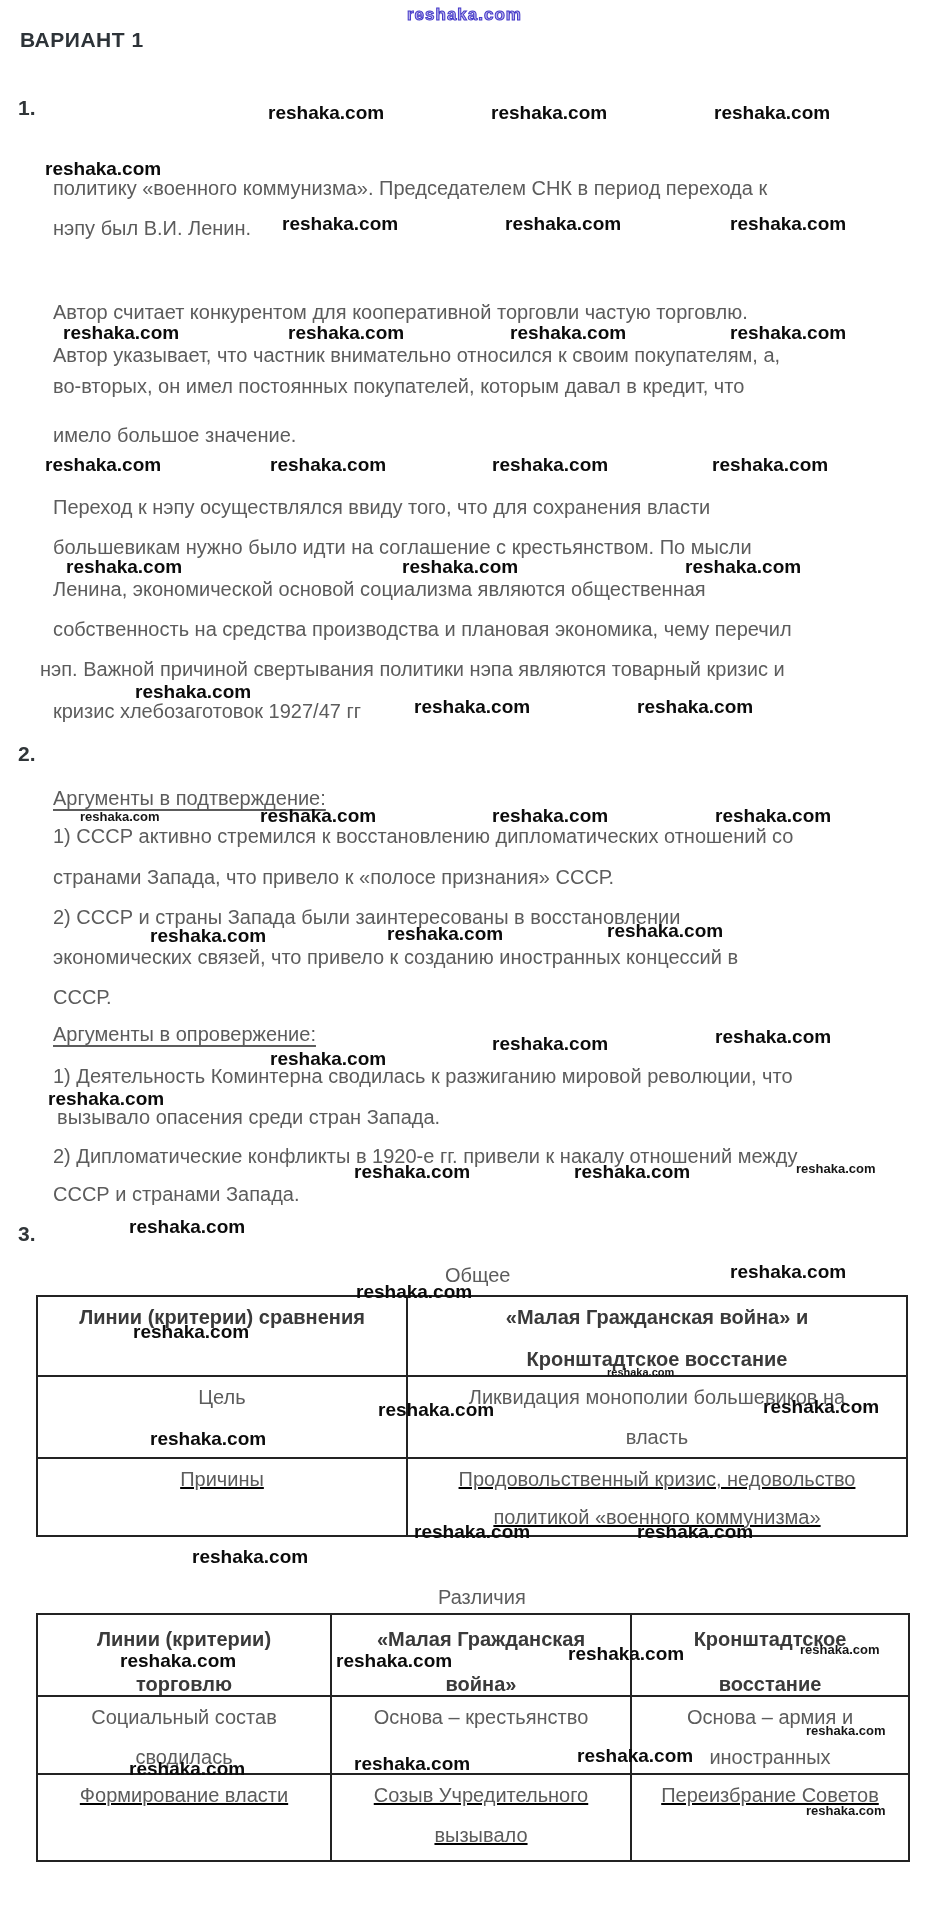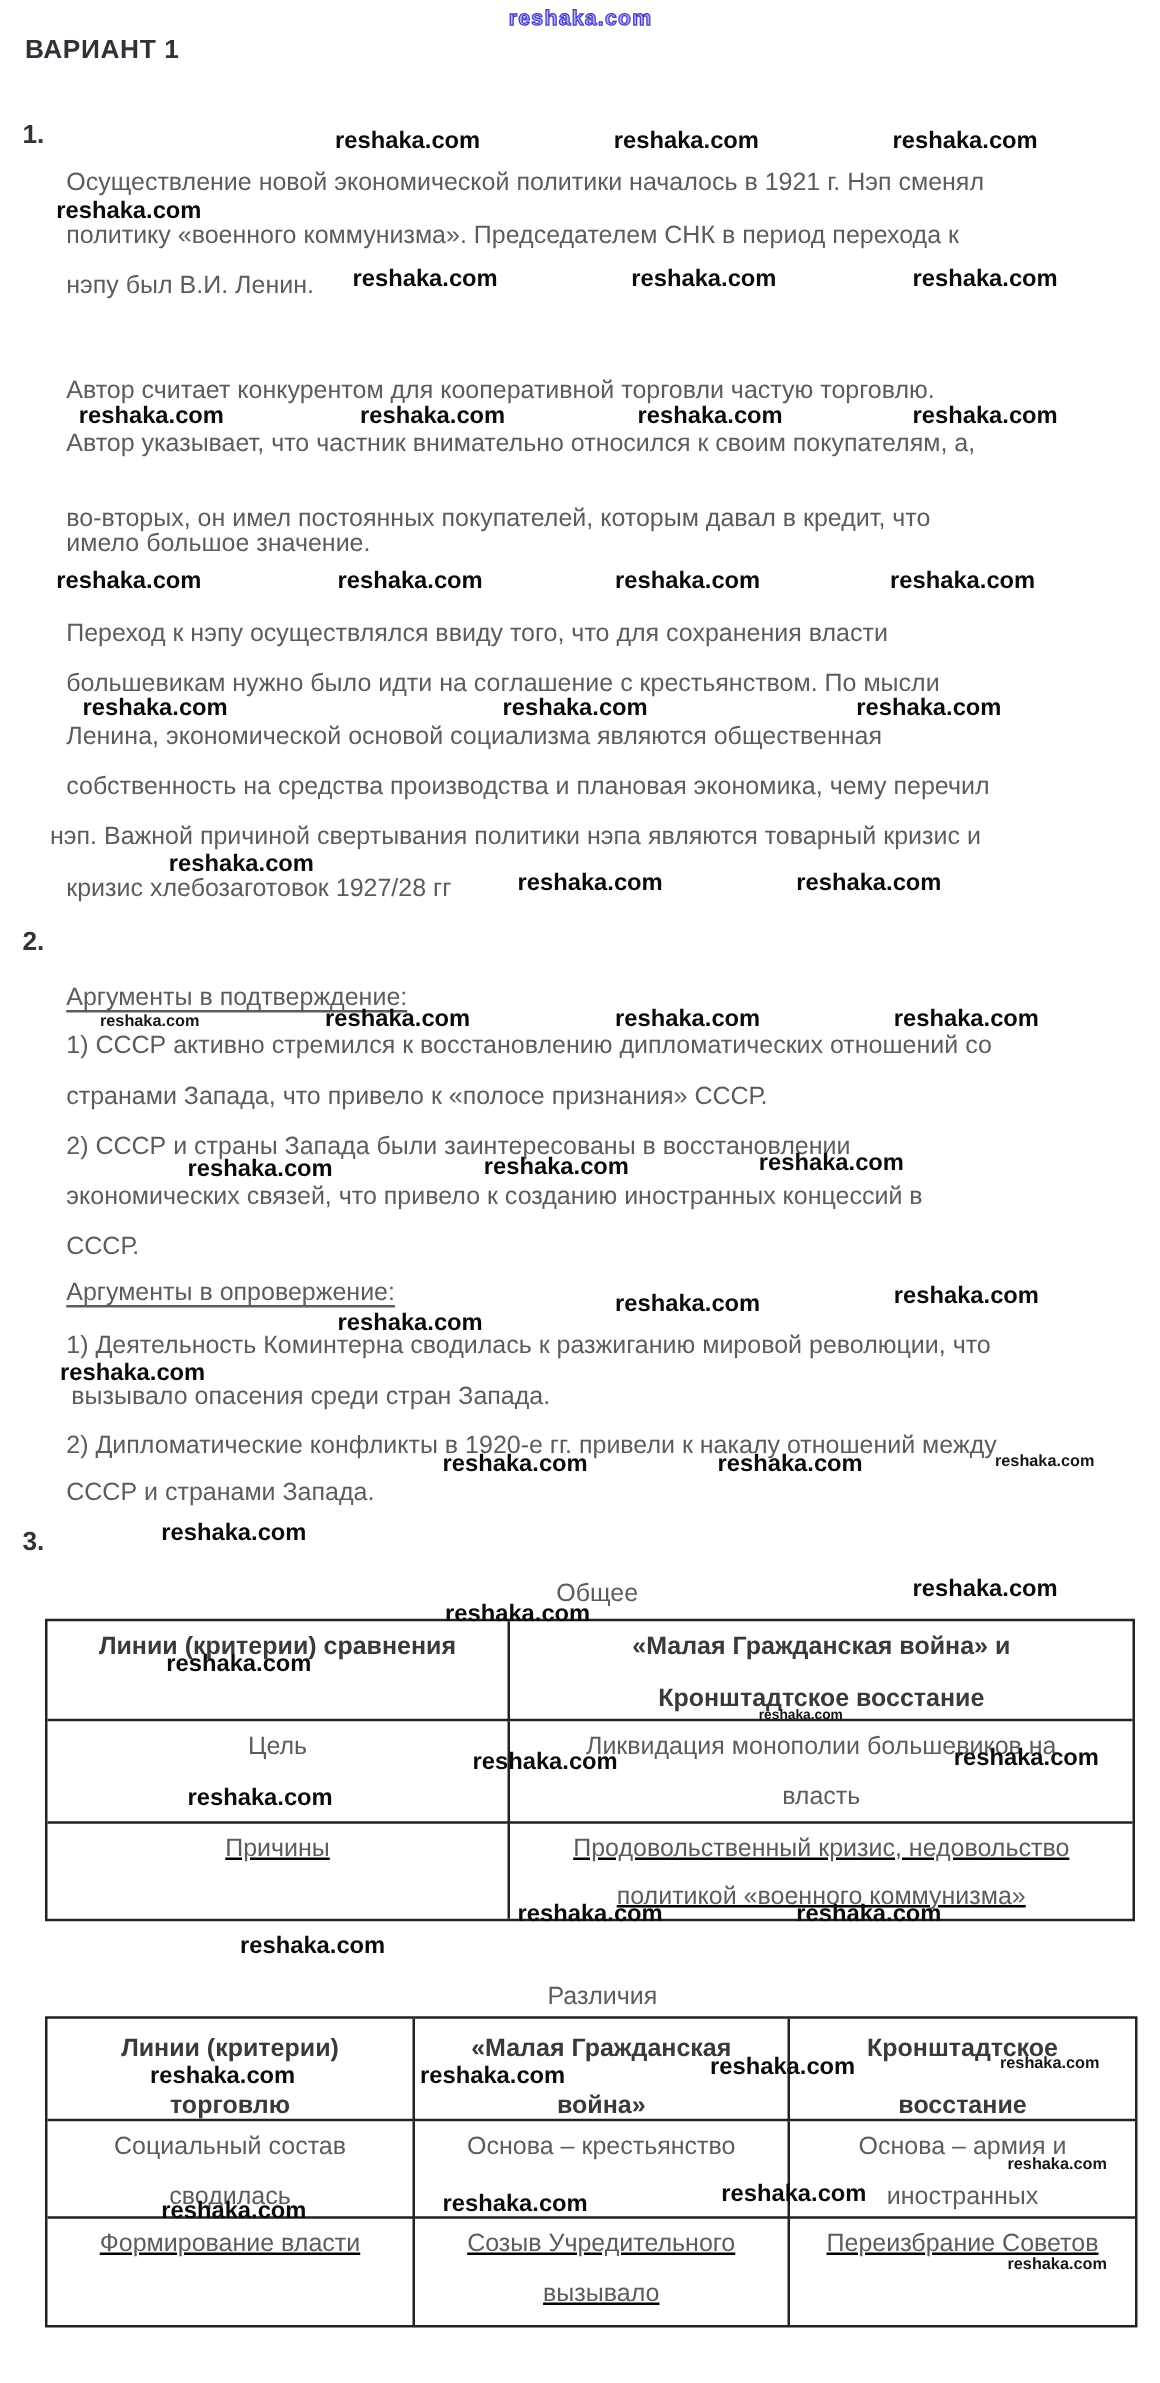--- a/index.html
+++ b/index.html
@@ -30,52 +30,51 @@
 
   <span class="wm-outline" style="left:407px;top:5px">reshaka.com</span>
 
   <div class="title" style="left:20px;top:28px">ВАРИАНТ 1</div>
 
   <div class="num" style="left:18px;top:96px">1.</div>
   <span class="wm" style="left:268px;top:102px">reshaka.com</span>
   <span class="wm" style="left:491px;top:102px">reshaka.com</span>
   <span class="wm" style="left:714px;top:102px">reshaka.com</span>
 
-  <div class="ln" style="left:53px;top:134px">Осуществление новой экономической политики началось в 1921 г. Нэп сменял</div>
   <span class="wm" style="left:45px;top:158px">reshaka.com</span>
   <div class="ln" style="left:53px;top:176px">политику «военного коммунизма». Председателем СНК в период перехода к</div>
   <div class="ln" style="left:53px;top:216px">нэпу был В.И. Ленин.</div>
   <span class="wm" style="left:282px;top:213px">reshaka.com</span>
   <span class="wm" style="left:505px;top:213px">reshaka.com</span>
   <span class="wm" style="left:730px;top:213px">reshaka.com</span>
 
   <div class="ln" style="left:53px;top:300px">Автор считает конкурентом для кооперативной торговли частую торговлю.</div>
   <span class="wm" style="left:63px;top:322px">reshaka.com</span>
   <span class="wm" style="left:288px;top:322px">reshaka.com</span>
   <span class="wm" style="left:510px;top:322px">reshaka.com</span>
   <span class="wm" style="left:730px;top:322px">reshaka.com</span>
   <div class="ln" style="left:53px;top:343px">Автор указывает, что частник внимательно относился к своим покупателям, а,</div>
-  <div class="ln" style="left:53px;top:403px">во-вторых, он имел постоянных покупателей, которым давал в кредит, что</div>
+  <div class="ln" style="left:53px;top:374px">во-вторых, он имел постоянных покупателей, которым давал в кредит, что</div>
   <div class="ln" style="left:53px;top:423px">имело большое значение.</div>
 
   <span class="wm" style="left:45px;top:454px">reshaka.com</span>
   <span class="wm" style="left:270px;top:454px">reshaka.com</span>
   <span class="wm" style="left:492px;top:454px">reshaka.com</span>
   <span class="wm" style="left:712px;top:454px">reshaka.com</span>
 
   <div class="ln" style="left:53px;top:495px">Переход к нэпу осуществлялся ввиду того, что для сохранения власти</div>
   <div class="ln" style="left:53px;top:535px">большевикам нужно было идти на соглашение с крестьянством. По мысли</div>
   <span class="wm" style="left:66px;top:556px">reshaka.com</span>
   <span class="wm" style="left:402px;top:556px">reshaka.com</span>
   <span class="wm" style="left:685px;top:556px">reshaka.com</span>
   <div class="ln" style="left:53px;top:577px">Ленина, экономической основой социализма являются общественная</div>
   <div class="ln" style="left:53px;top:617px">собственность на средства производства и плановая экономика, чему перечил</div>
   <div class="ln" style="left:40px;top:657px">нэп. Важной причиной свертывания политики нэпа являются товарный кризис и</div>
   <span class="wm" style="left:135px;top:681px">reshaka.com</span>
-  <div class="ln" style="left:53px;top:699px">кризис хлебозаготовок 1927/28 гг</div>
+  <div class="ln" style="left:53px;top:699px">кризис хлебозаготовок 1927/47 гг</div>
   <span class="wm" style="left:414px;top:696px">reshaka.com</span>
   <span class="wm" style="left:637px;top:696px">reshaka.com</span>
 
   <div class="num" style="left:18px;top:742px">2.</div>
   <div class="ln hd" style="left:53px;top:786px">Аргументы в подтверждение:</div>
   <span class="wms" style="left:80px;top:809px">reshaka.com</span>
   <span class="wm" style="left:260px;top:805px">reshaka.com</span>
   <span class="wm" style="left:492px;top:805px">reshaka.com</span>
   <span class="wm" style="left:715px;top:805px">reshaka.com</span>
   <div class="ln" style="left:53px;top:824px">1) СССР активно стремился к восстановлению дипломатических отношений со</div>

